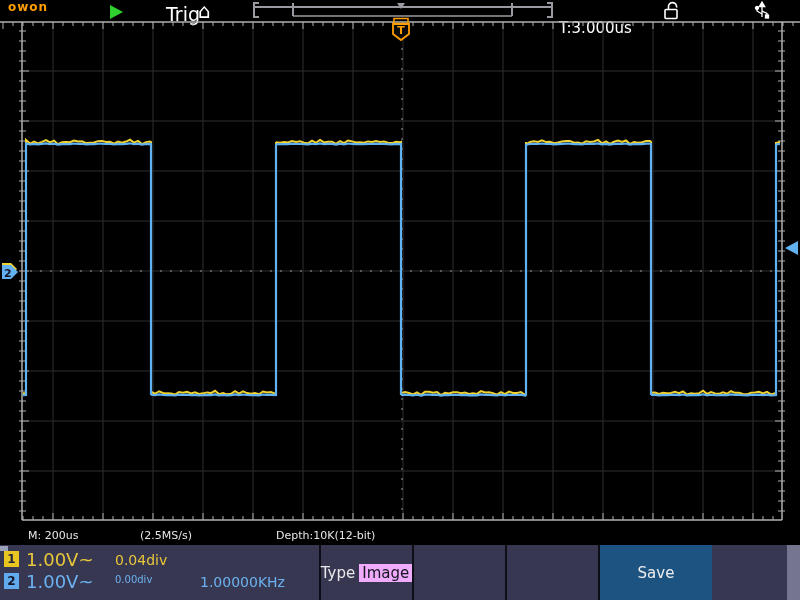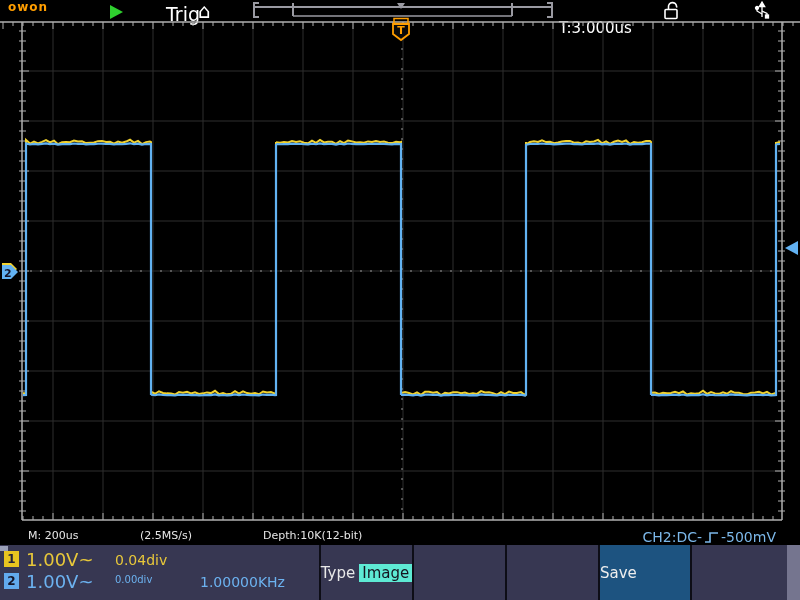--- a/index.html
+++ b/index.html
@@ -22,22 +22,22 @@
   #cornerdot{position:absolute;left:0;top:1px;width:8px;height:5px;background:#9aa0b8;}
   .chrow{position:absolute;display:flex;align-items:center;height:16px;}
   .badge{width:15px;height:16px;font-size:12px;font-weight:bold;display:flex;align-items:center;justify-content:center;}
   #badge1{background:#e8c520;color:#24243a;}
   #badge2{background:#62aaee;color:#15152a;}
   .ch1text{color:#e8c83a;} .ch2text{color:#6cb2f0;}
   .chval{font-size:18px;margin-left:7px;}
   #off1{position:absolute;left:115px;} #off2{position:absolute;left:115px;} #freq2{position:absolute;left:200px;}
   #typecell{left:321px;top:0;width:91px;height:55px;display:flex;flex-direction:row;align-items:center;justify-content:center;gap:4px;}
   #typelabel{color:#e8e8e8;font-size:15px;}
-  #typevalue{color:#15151f;font-size:15px;background:#5eead4;padding:0px 3px;}
-  #savecell{left:600px;top:0;width:90px;height:55px;background:#1d5380;display:flex;align-items:center;justify-content:flex-start;color:#eee;font-size:15px;}
+  #typevalue{color:#15151f;font-size:15px;background:#f0abfc;padding:0px 3px;}
+  #savecell{left:600px;top:0;width:112px;height:55px;background:#1d5380;display:flex;align-items:center;justify-content:center;color:#eee;font-size:15px;}
   svg{position:absolute;left:0;top:0;}
 </style>
 </head>
 <body>
 
 <div id="screen">
 
   <div class="abs" id="logo">OWON</div>
   <div class="abs" id="runstate"></div>
   <div class="abs" id="triglabel">Trig</div>
@@ -370,28 +370,21 @@
     <g>
       <polygon points="2,265 11,265 18,272 11,279 2,279" fill="#62b2f2"></polygon>
       <text x="4" y="276.5" font-size="11" font-weight="bold" fill="#15152a">2</text>
     </g>
 
     <polygon points="798,241 785,248 798,255" fill="#62b2f2"></polygon>
   </svg>
 
   <div class="abs statustext" style="left:28px">M: 200us</div>
   <div class="abs statustext" style="left:140px">(2.5MS/s)</div>
-  <div class="abs statustext" style="left:263px">Depth:10K(12-bit)</div>
-  <div class="abs" id="trigstatus">
-    <span>CH2:DC-</span>
-    <svg width="15" height="13" style="position:static">
-      <polyline points="1,11 6,11 6,2 14,2" stroke="#7cb8ea" stroke-width="1.6" fill="none"></polyline>
-    </svg>
-    <span>-500mV</span>
-  </div>
+  <div class="abs statustext" style="left:276px">Depth:10K(12-bit)</div>
 
   <div class="abs" id="menubar">
     <div id="cornerdot"></div>
 
     <div class="chrow" style="left:4px;top:6px">
       <div class="badge" id="badge1">1</div>
       <span class="chval ch1text">1.00V~</span>
     </div>
     <div class="abs ch1text" id="off1" style="top:7px;font-size:14px">0.04div</div>
 

